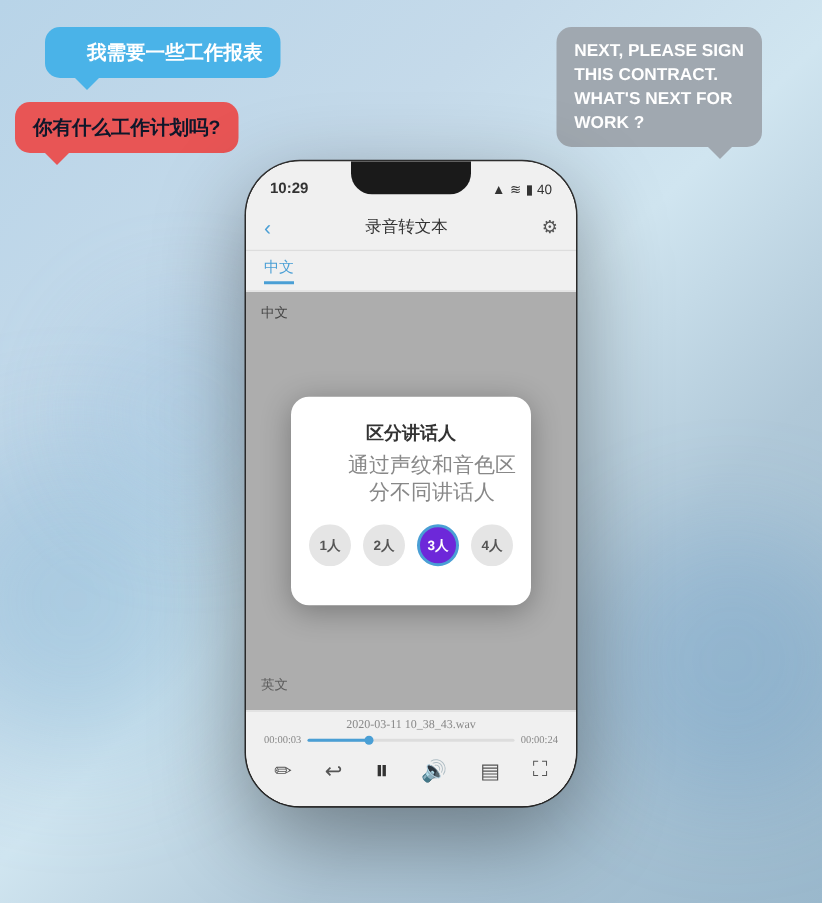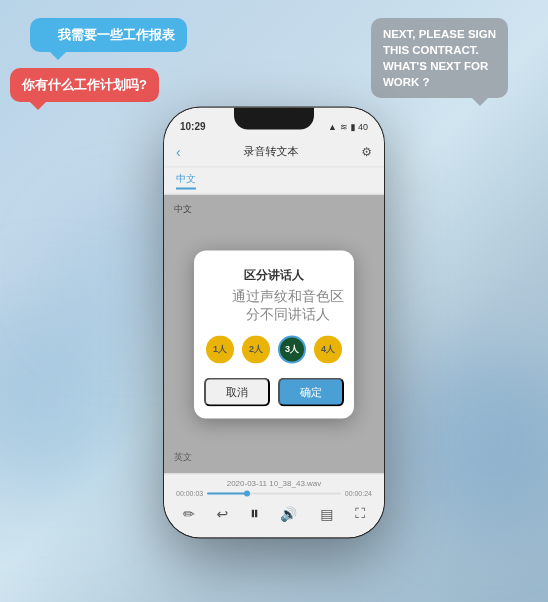--- a/index.html
+++ b/index.html
@@ -59,21 +59,21 @@
       content: '';
       position: absolute;
       bottom: -8px;
       left: 20px;
       border: 8px solid transparent;
       border-top-color: #4ab3e8;
       border-bottom: none;
     }
     .bubble-red {
       background: #e85555;
-      color: #ffffff;
+      color: #0f172a;
       top: 68px;
       left: 10px;
     }
     .bubble-red::after {
       content: '';
       position: absolute;
       bottom: -8px;
       left: 20px;
       border: 8px solid transparent;
       border-top-color: #e85555;
@@ -236,32 +236,32 @@
     .speaker-options {
       display: flex;
       justify-content: center;
       gap: 8px;
       margin-bottom: 14px;
     }
     .speaker-btn {
       width: 28px;
       height: 28px;
       border-radius: 50%;
-      background: #eab308;
+      background: #e5e5e5;
       display: flex;
       align-items: center;
       justify-content: center;
       font-size: 9px;
       color: #555;
       font-weight: 600;
       cursor: pointer;
       border: 2px solid transparent;
     }
     .speaker-btn.active {
-      background: #14532d;
+      background: #6d28d9;
       color: white;
       border-color: #4a9fd5;
     }
     .dialog-actions {
       display: flex;
       gap: 8px;
       justify-content: center;
     }
     .dialog-btn {
       flex: 1;
@@ -281,20 +281,21 @@
     }
 
     
     .bottom-bar {
       background: #f0f0f0;
       height: 64px;
       display: flex;
       flex-direction: column;
       border-top: 1px solid #ddd;
       padding: 4px 8px;
+      font-family: Liberation Serif, serif;
     }
     .file-info {
       font-size: 8px;
       color: #888;
       text-align: center;
       margin-bottom: 2px;
     }
     .progress-container {
       display: flex;
       align-items: center;
@@ -402,24 +403,20 @@
 
       <div class="dialog-overlay">
         <div class="dialog-box">
           <div class="dialog-title">区分讲话人</div>
           <div class="dialog-subtitle">通过声纹和音色区分不同讲话人</div>
           <div class="speaker-options">
             <div class="speaker-btn">1人</div>
             <div class="speaker-btn">2人</div>
             <div class="speaker-btn active">3人</div>
             <div class="speaker-btn">4人</div>
-          </div>
-          <div class="dialog-actions">
-            <button class="dialog-btn dialog-btn-cancel">取消</button>
-            <button class="dialog-btn dialog-btn-confirm">确定</button>
           </div>
         </div>
       </div>
     </div>
 
     <div class="bottom-bar">
       <div class="file-info">2020-03-11 10_38_43.wav</div>
       <div class="progress-container">
         <span class="progress-time">00:00:03</span>
         <div class="progress-bar">

